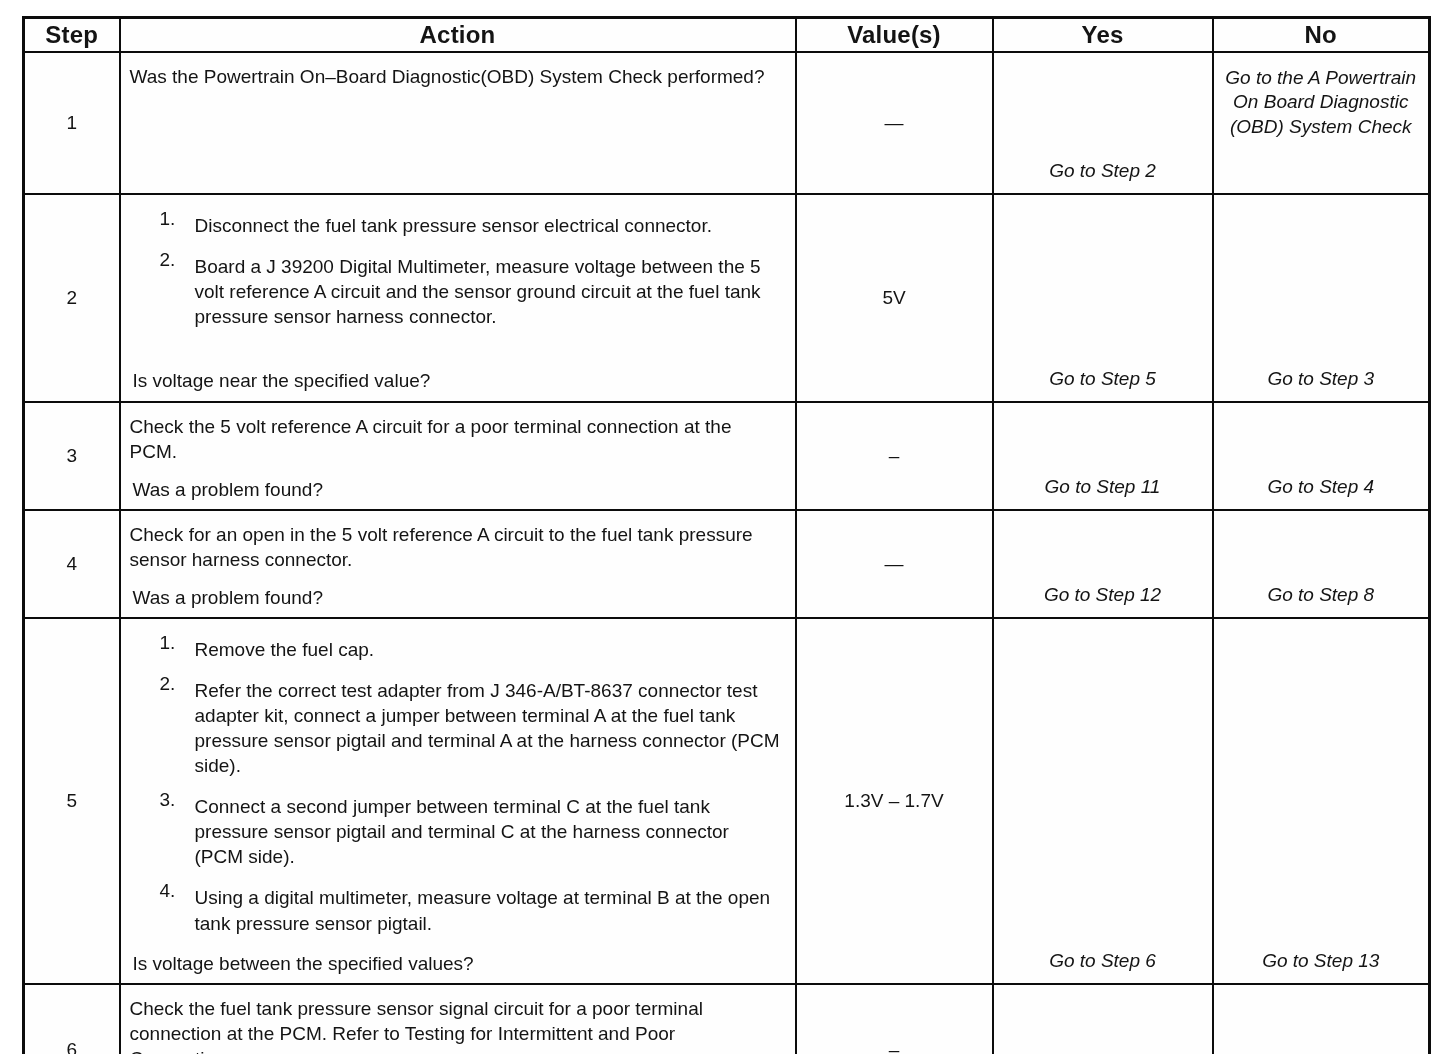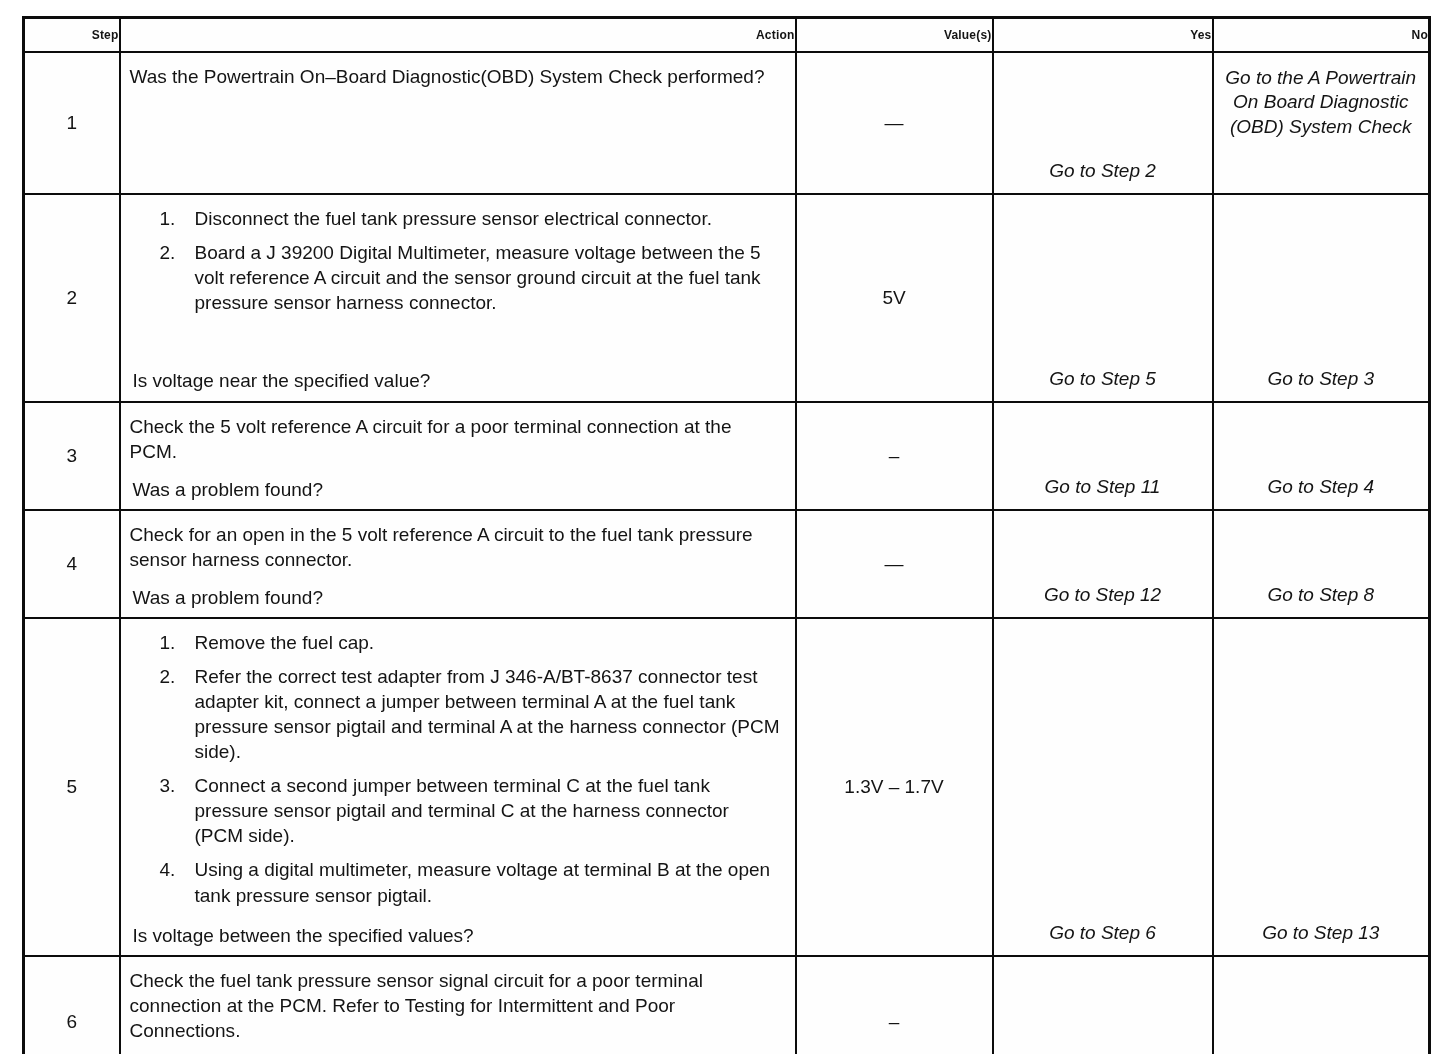--- a/index.html
+++ b/index.html
@@ -16,23 +16,23 @@
     border-collapse: collapse;
     width: 1406px;
     table-layout: fixed;
     background: #fefefe;
     border: 3px solid #0c0c0c;
   }
   .diag th, .diag td {
     border: 2px solid #0c0c0c;
   }
   .diag th {
-    font-size: 12px;
+    font-size: 24px;
     font-weight: bold;
-    text-align: right;
+    text-align: center;
     vertical-align: middle;
     height: 34px;
     letter-spacing: 0.2px;
   }
   tr.head { height: 34px; }
   tr.row-1 { height: 142px; }
   tr.row-2 { height: 208px; }
   tr.row-3 { height: 97px; }
   tr.row-4 { height: 99px; }
   tr.row-5 { height: 320px; }
@@ -47,21 +47,21 @@
     vertical-align: top;
     position: relative;
     padding: 11px 14px 38px 9px;
     font-size: 19px;
     line-height: 1.32;
   }
   .para { margin-bottom: 7px; }
   .numlist { margin-left: 30px; }
   .numitem { display: flex; margin-bottom: 9px; }
   .numitem .num { flex: none; width: 35px; }
-  .numitem .itemtext { flex: 1; }
+  .numitem .itemtext { flex: 1; margin-top: 7px; }
   .it { }
   .question {
     position: absolute;
     left: 12px;
     bottom: 7px;
     right: 10px;
     font-size: 19px;
     margin-top: 44px;
   }
   td.value {

